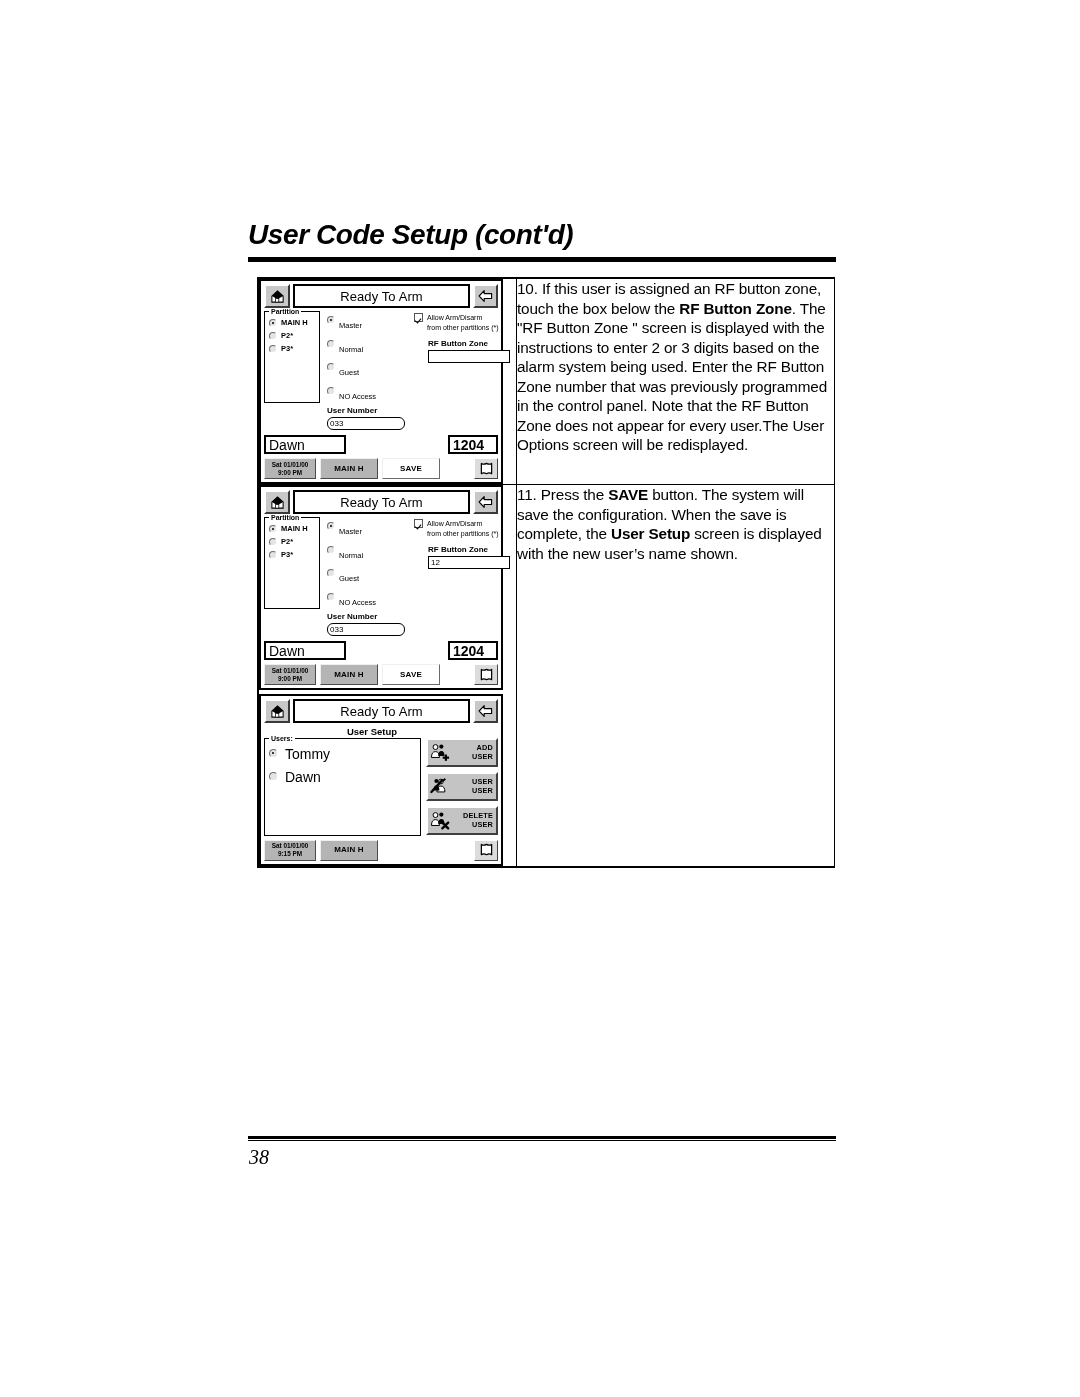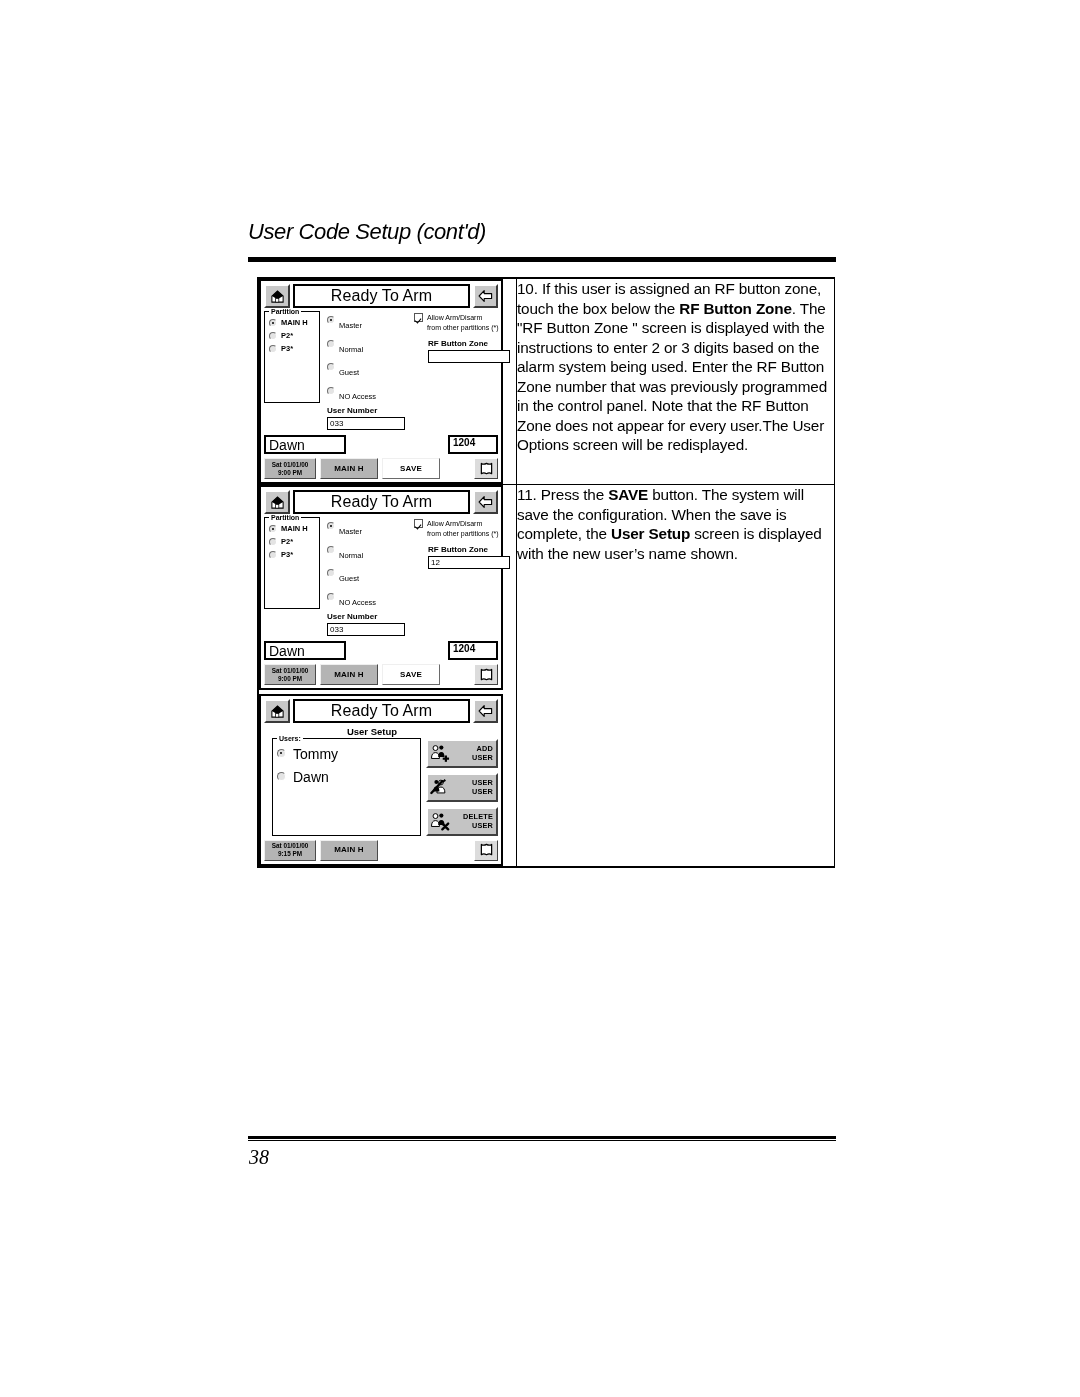--- a/index.html
+++ b/index.html
@@ -21,22 +21,22 @@
     position: absolute;
     left: 248px;
     top: 0;
     width: 588px;
     height: 1397px;
   }
   .doc-title {
     position: absolute;
     left: 0;
     top: 219px;
-    font-size: 22px;
-    font-weight: normal;
+    font-size: 28px;
+    font-weight: bold;
     font-style: italic;
     letter-spacing: -0.4px;
     white-space: nowrap;
   }
   .title-rule {
     position: absolute;
     left: 0;
     top: 257px;
     width: 588px;
     height: 0;
@@ -136,21 +136,21 @@
     justify-content: center;
   }
   .dev-status {
     flex: 1 1 auto;
     border: 2px solid #000;
     box-sizing: border-box;
     background: #fff;
     display: flex;
     align-items: center;
     justify-content: center;
-    font-size: 16px;
+    font-size: 13px;
     font-weight: normal;
     letter-spacing: 0.1px;
   }
 
   
   .dev-body {
     position: relative;
     margin-top: 3px;
   }
 
@@ -248,21 +248,21 @@
   }
   .input-box {
     border: 1px solid #000;
     background: #fff;
     height: 13px;
     box-sizing: border-box;
     font-size: 8px;
     padding: 2px 0 0 2px;
     line-height: 1;
   }
-  .mid-col .input-box { width: 78px; }
+  .mid-col .input-box { width: 78px; border-radius: 6px; }
   .right-col .input-box { width: 82px; }
   .right-col .field-label { text-align: left; padding-left: 14px; }
 
   
   .name-row {
     display: flex;
     align-items: center;
     justify-content: space-between;
     margin-top: 5px;
   }
@@ -274,21 +274,21 @@
     font-size: 14px;
     padding: 1px 0 0 3px;
     line-height: 1;
     background: #fff;
   }
   .code-box {
     border: 2px solid #000;
     box-sizing: border-box;
     width: 50px;
     height: 19px;
-    font-size: 10px;
+    font-size: 14px;
     font-weight: bold;
     padding: 1px 0 0 3px;
     line-height: 1;
     background: #fff;
   }
 
   
   .dev-bottom {
     display: flex;
     align-items: stretch;
@@ -364,22 +364,21 @@
   .us-title {
     text-align: center;
     font-size: 9.5px;
     font-weight: bold;
     margin: 4px 0 1px 0;
     padding-right: 18px;
   }
   .us-area {
     display: flex;
     gap: 5px;
-    align-items: flex-end;
-    margin-left: 8px;
+    align-items: flex-start;
   }
   .us-list {
     flex: 1 1 auto;
     border: 1px solid #000;
     box-sizing: border-box;
     height: 98px;
     position: relative;
     padding: 8px 4px 4px 4px;
   }
   .us-item {

